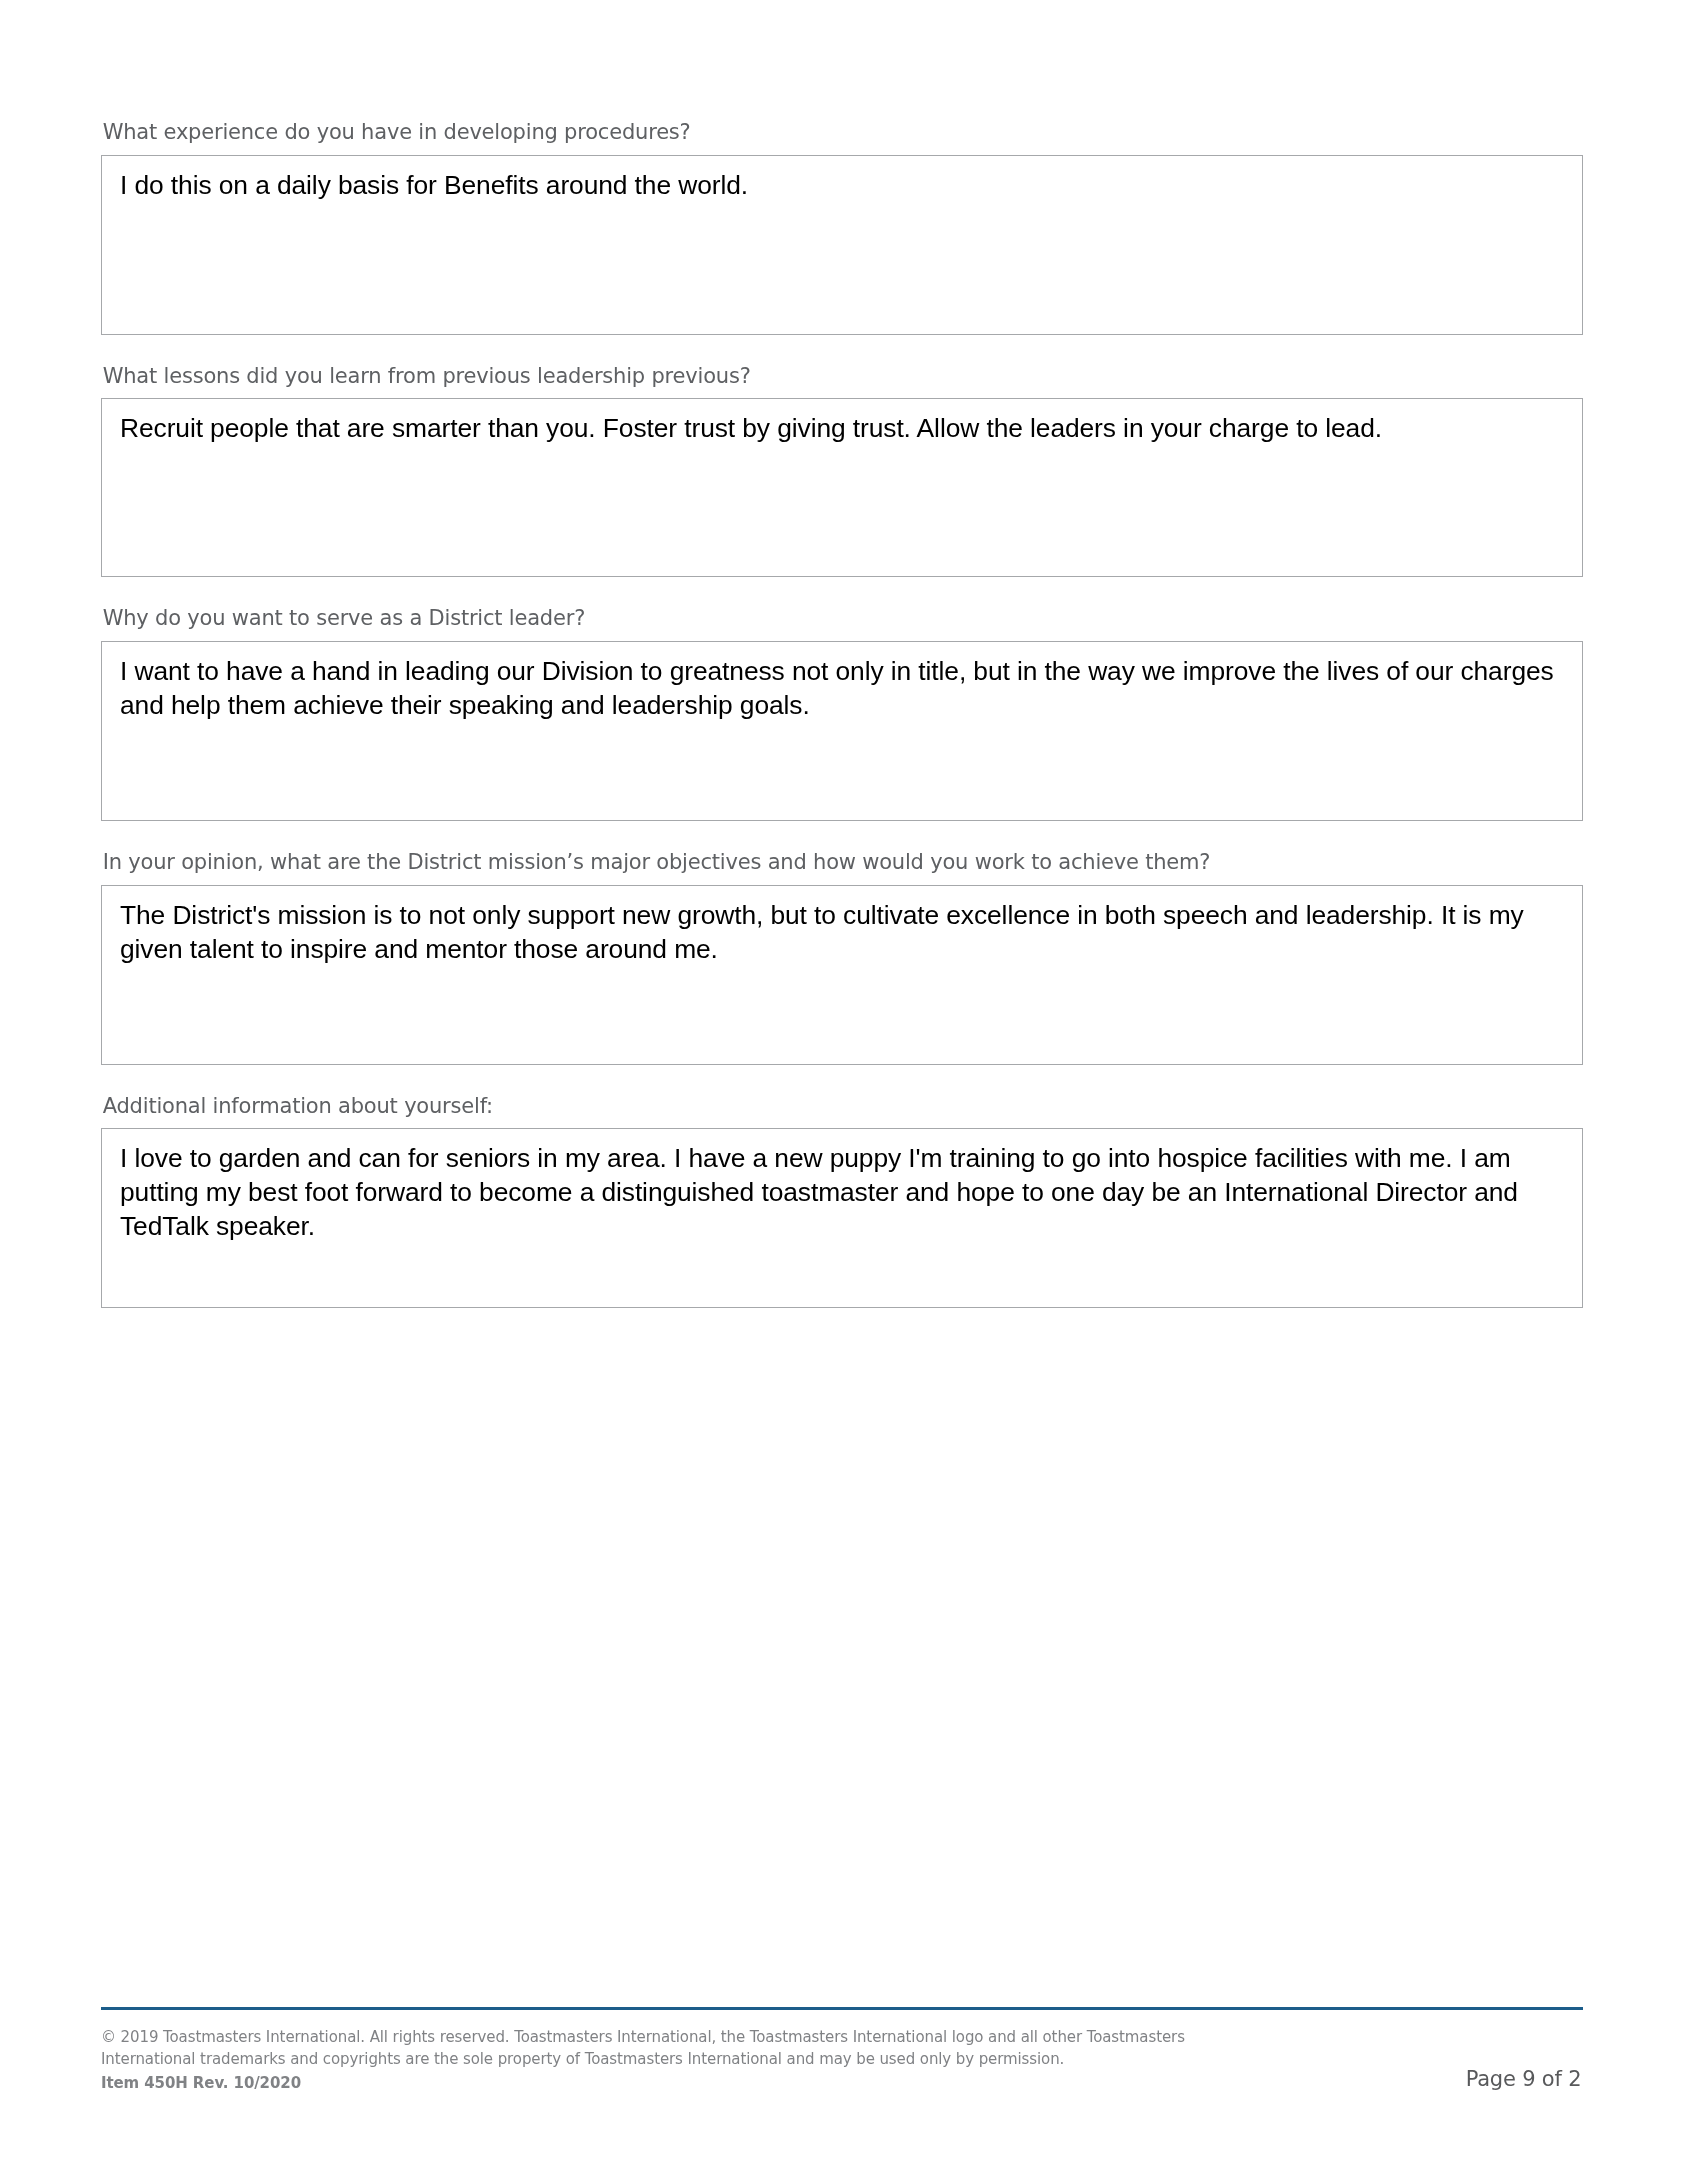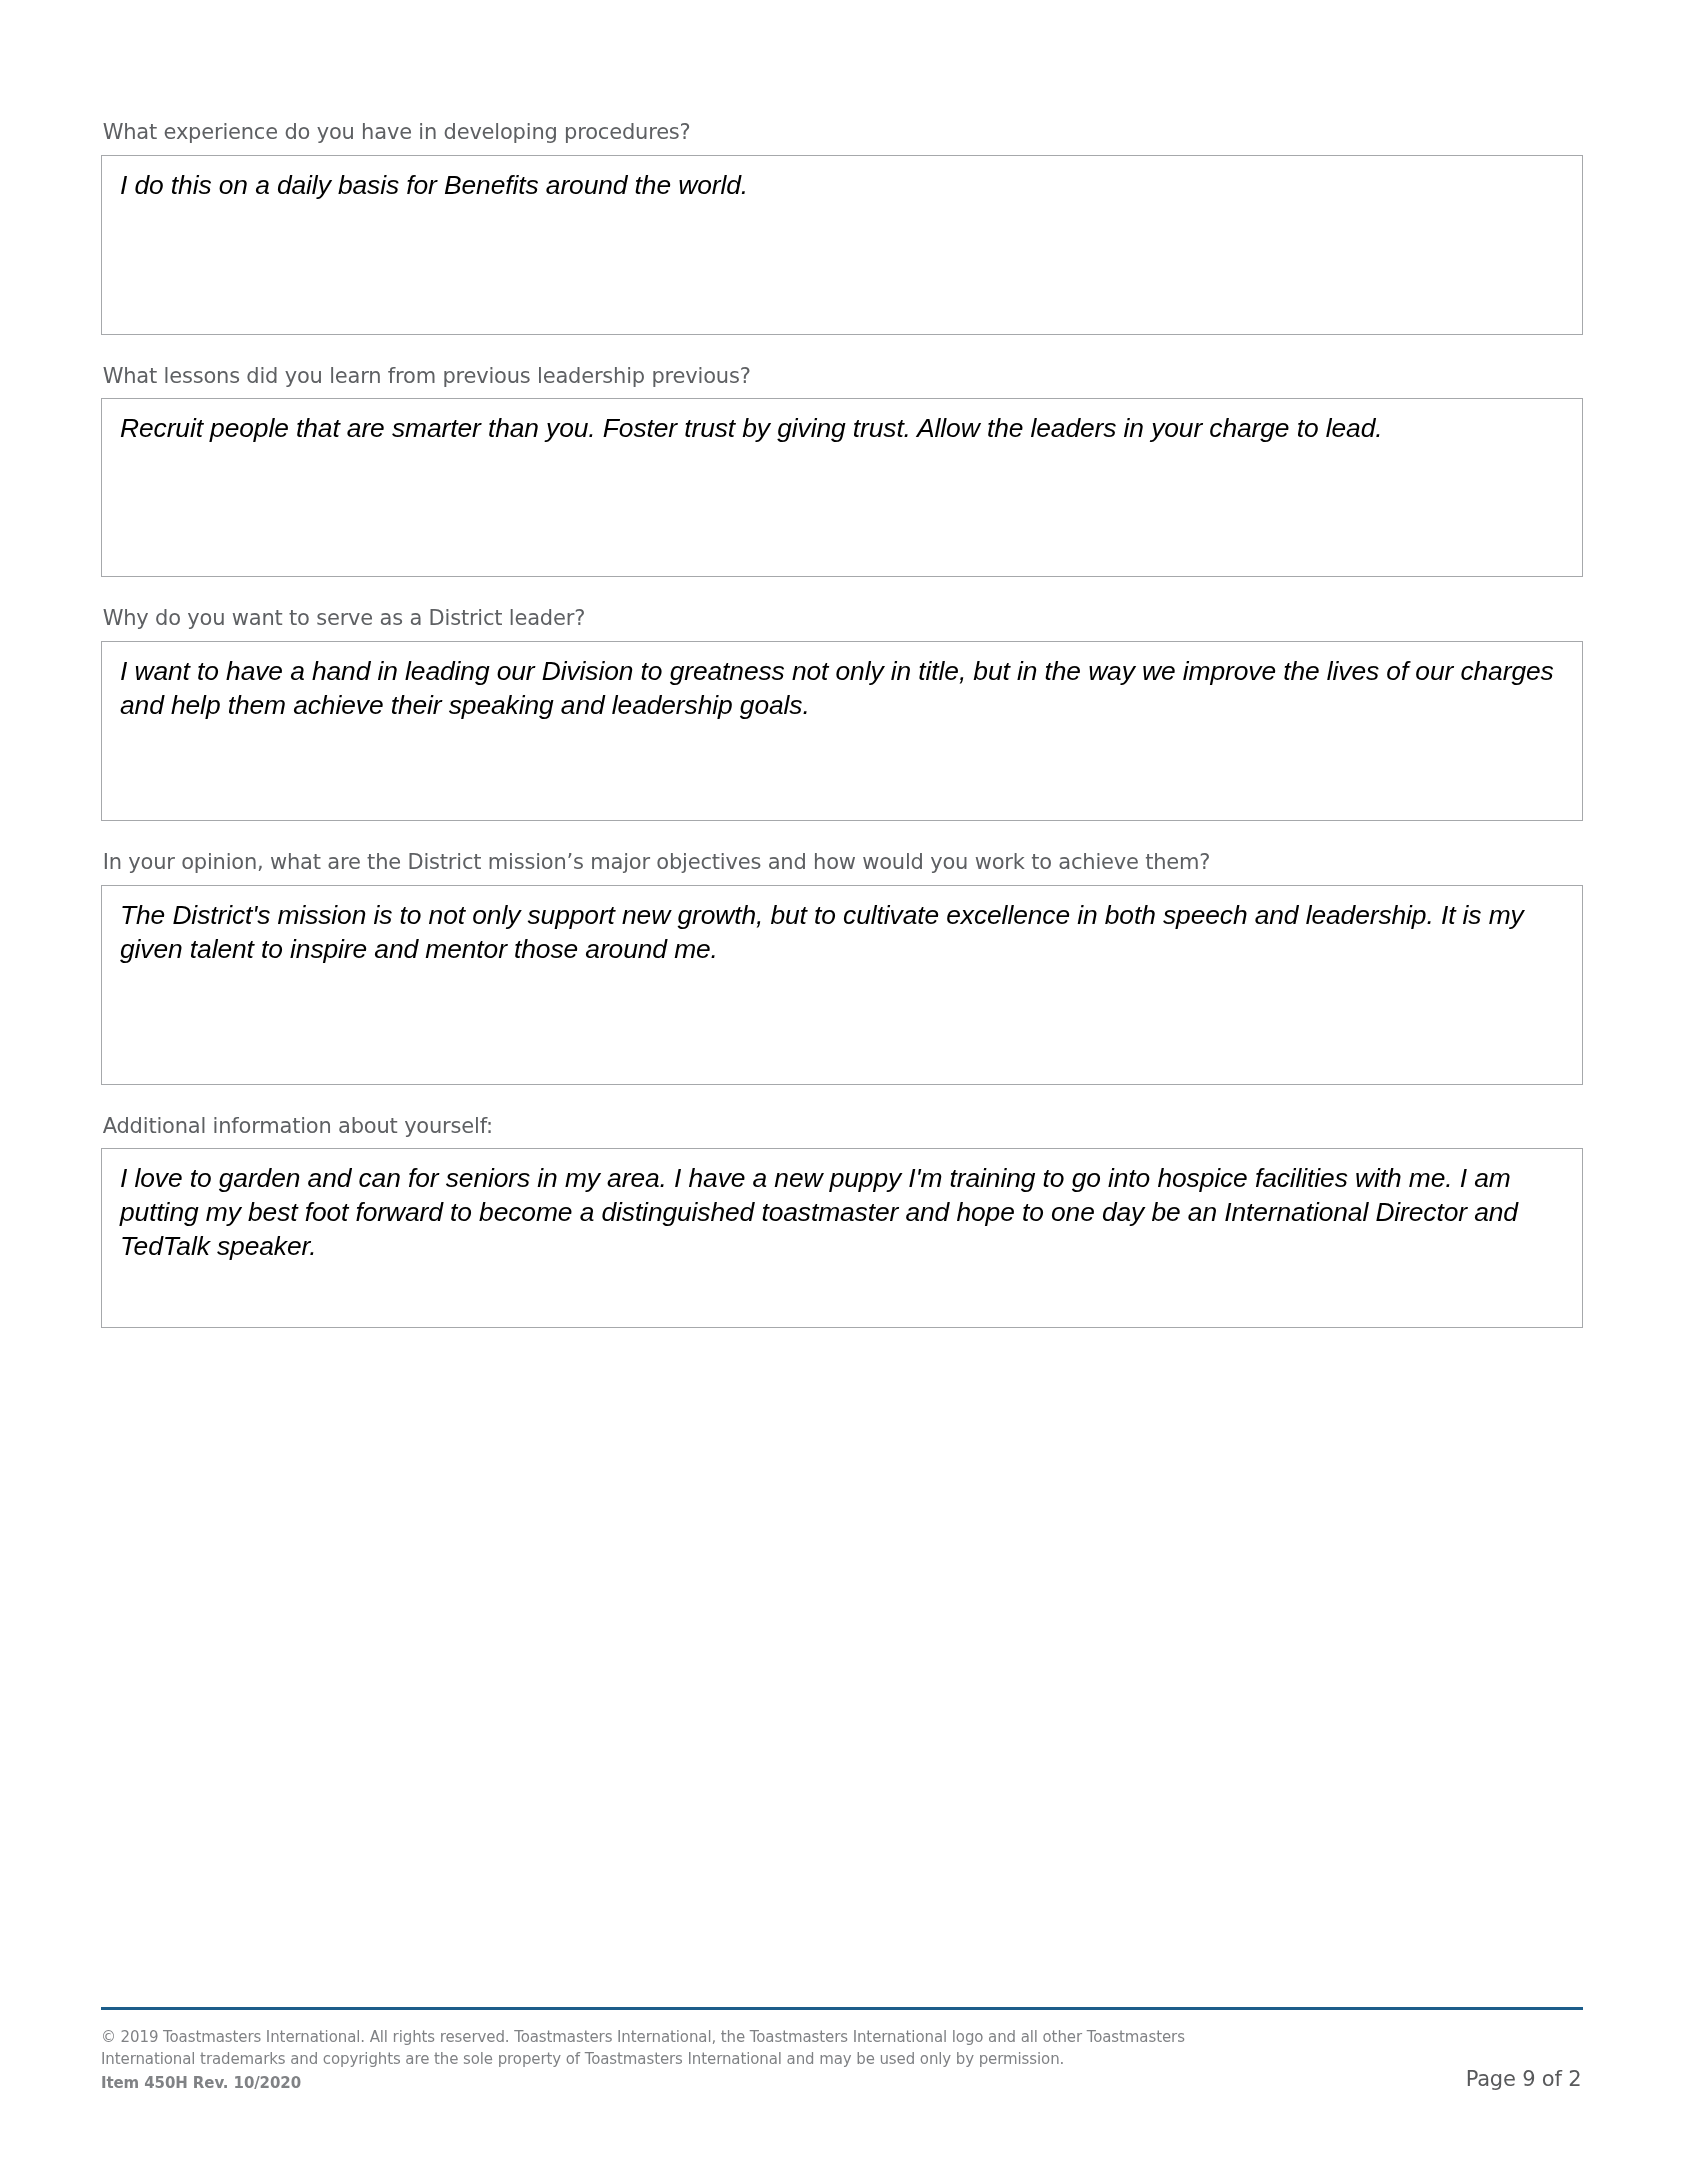--- a/index.html
+++ b/index.html
@@ -42,34 +42,33 @@
     line-height: 1.25;
     padding-left: 1.7px;
     margin-bottom: 9.4px;
     white-space: nowrap;
   }
   .qa-box {
     border: 1.7px solid #a6a8ab;
     background: #ffffff;
     box-sizing: border-box;
     padding: 12px 17px 8.5px 18px;
-    font-style: italic;
   }
   .qa-answer {
     font-family: "Liberation Sans", sans-serif;
     font-size: 26.4px;
     line-height: 1.29;
     color: #000000;
     letter-spacing: -0.1px;
   }
   
   .h1 { height: 180px; }
   .h2 { height: 179px; }
   .h3 { height: 180px; }
-  .h4 { height: 200px; }
+  .h4 { height: 180px; }
   .h5 { height: 180px; }
 
   
   .footer {
     position: absolute;
     left: 101px;
     top: 2007px;
     width: 1482px;
   }
   .footer-rule {

